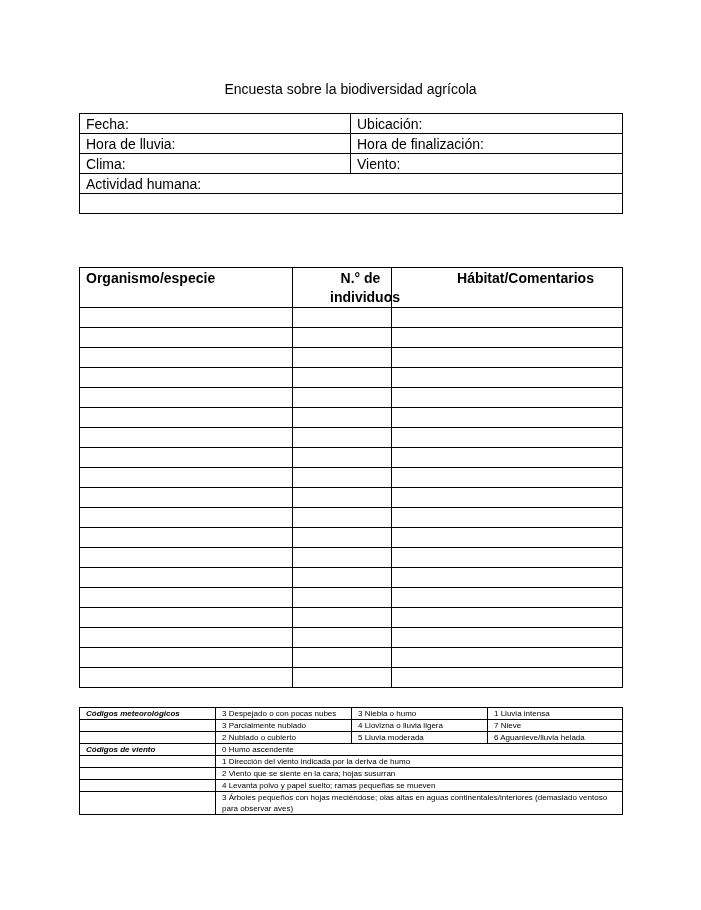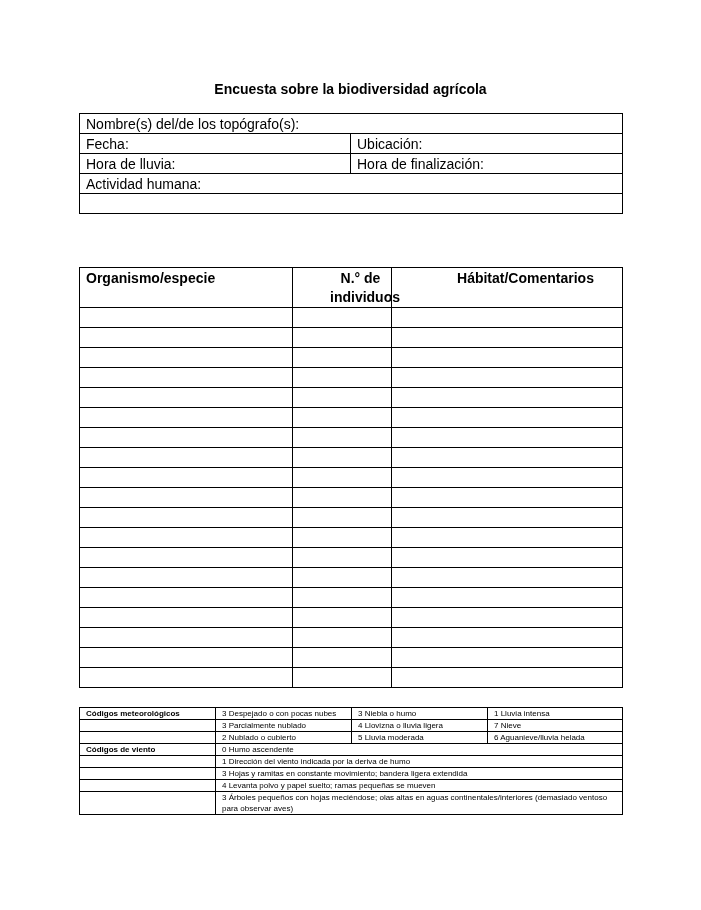--- a/index.html
+++ b/index.html
@@ -1,62 +1,63 @@
 <!DOCTYPE html>
 <html><head>
   <meta charset="utf-8">
   <style>
     html, body { margin: 0; padding: 0; background: #ffffff; }
     body { width: 701px; height: 910px; position: relative; overflow: hidden;
            font-family: "Liberation Sans", sans-serif; color: #000; }
     .title { position: absolute; left: 0; width: 701px; top: 81px; text-align: center;
-             font-weight: bold; font-size: 14px; }
+             font-weight: normal; font-size: 14px; }
     table { border-collapse: collapse; position: absolute; table-layout: fixed; }
     td, th { border: 1.5px solid #000; padding: 0; }
 
     
     .form { left: 79px; top: 113px; width: 543px; }
     .form td { height: 19px; font-size: 14px; padding-left: 6px; line-height: 18px;
                vertical-align: middle; white-space: nowrap; overflow: hidden; }
 
     
     .species { left: 79px; top: 267px; width: 543px; }
     .species th { font-size: 14px; font-weight: bold; vertical-align: top; line-height: 19px;
                   height: 38px; padding-top: 1px; }
     .species th.c1 { text-align: left; padding-left: 6px; }
     .species th.c2, .species th.c3 { text-align: center; padding-left: 37px; }
     .species td { height: 19px; }
 
     
     .codes { left: 79px; top: 707px; width: 543px; }
     .codes td { font-size: 8px; line-height: 11px; height: 11px; padding-left: 6px;
                 border-width: 1px; vertical-align: top; }
-    .codes td.lbl { font-weight: bold; }
+    .codes td.lbl { font-weight: bold; font-style: italic; }
   </style>
 </head>
 <body>
 
 <div class="title">Encuesta sobre la biodiversidad agrícola</div>
 
 <table class="form">
   <colgroup>
       <col style="width:271px">
       <col style="width:272px">
     </colgroup>
   <tbody>
-      <tr>
-    <td colspan="2">Nombre(s) del/de los topógrafo(s):</td>
-  </tr>
   <tr>
     <td>Fecha:</td>
     <td>Ubicación:</td>
   </tr>
   <tr>
     <td>Hora de lluvia:</td>
     <td>Hora de finalización:</td>
+  </tr>
+  <tr>
+    <td>Clima:</td>
+    <td>Viento:</td>
   </tr>
   <tr>
     <td colspan="2">Actividad humana:</td>
   </tr>
   <tr>
     <td colspan="2"></td>
   </tr>
 </tbody>
   </table>
 
@@ -201,21 +202,21 @@
       <tr>
         <td class="lbl">Códigos de viento</td>
         <td colspan="3">0 Humo ascendente</td>
       </tr>
       <tr>
         <td class="lbl"></td>
         <td colspan="3">1 Dirección del viento indicada por la deriva de humo</td>
       </tr>
       <tr>
         <td class="lbl"></td>
-        <td colspan="3">3 Hojas y ramitas en constante movimiento; bandera ligera extendida</td>
+        <td colspan="3">2 Viento que se siente en la cara; hojas susurran</td>
       </tr>
       <tr>
         <td class="lbl"></td>
         <td colspan="3">4 Levanta polvo y papel suelto; ramas pequeñas se mueven</td>
       </tr>
       <tr>
         <td class="lbl"></td>
         <td colspan="3">3 Árboles pequeños con hojas meciéndose; olas altas en aguas continentales/interiores (demasiado ventoso para observar aves)</td>
       </tr>
     </tbody>

